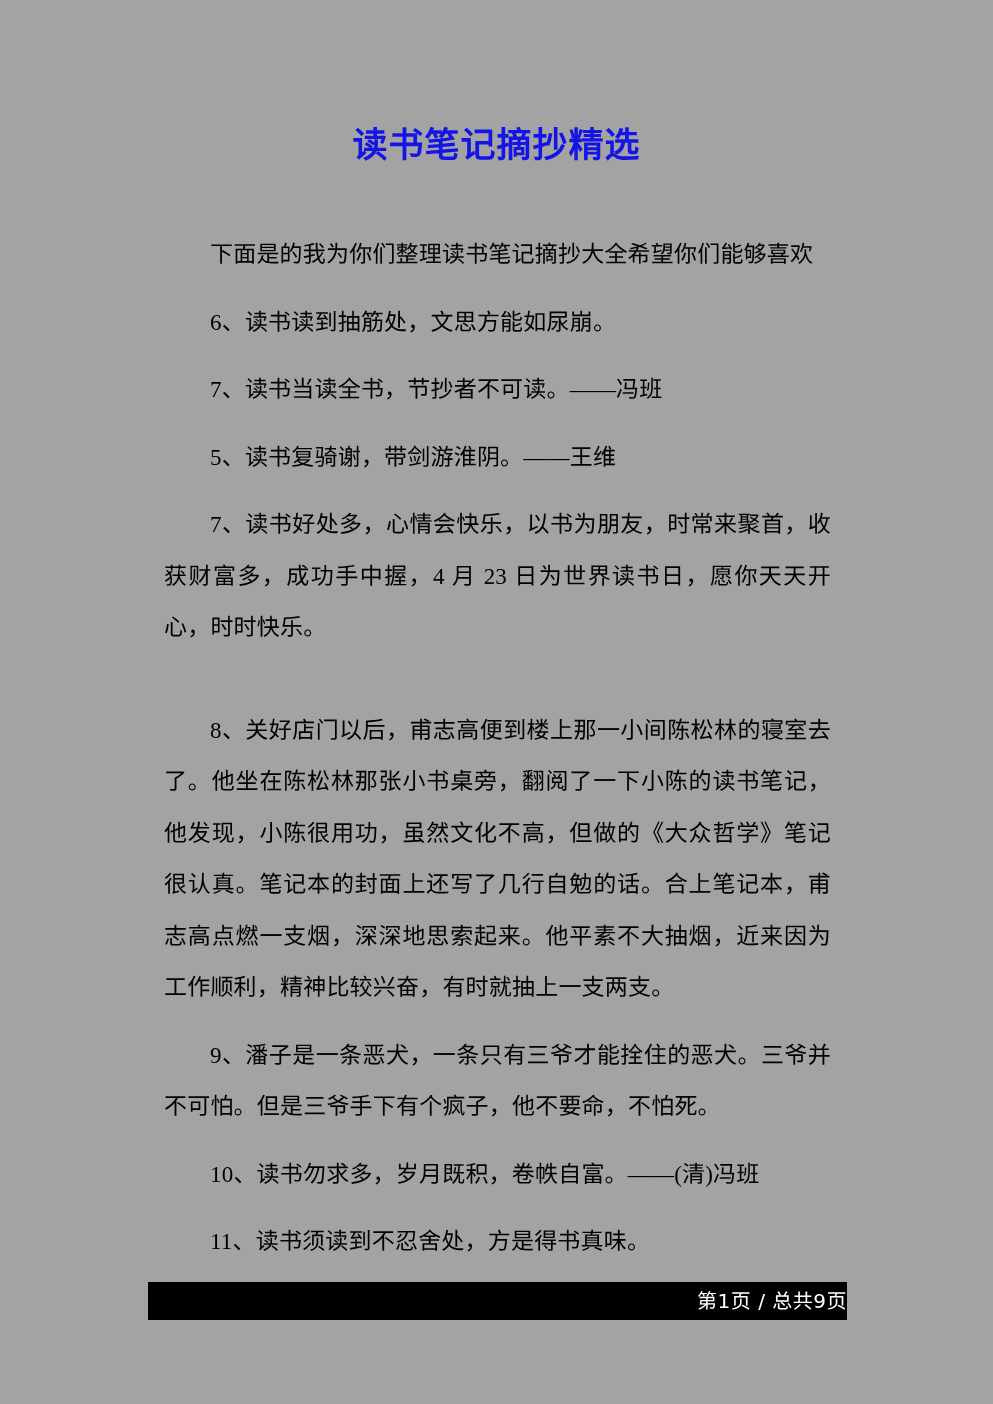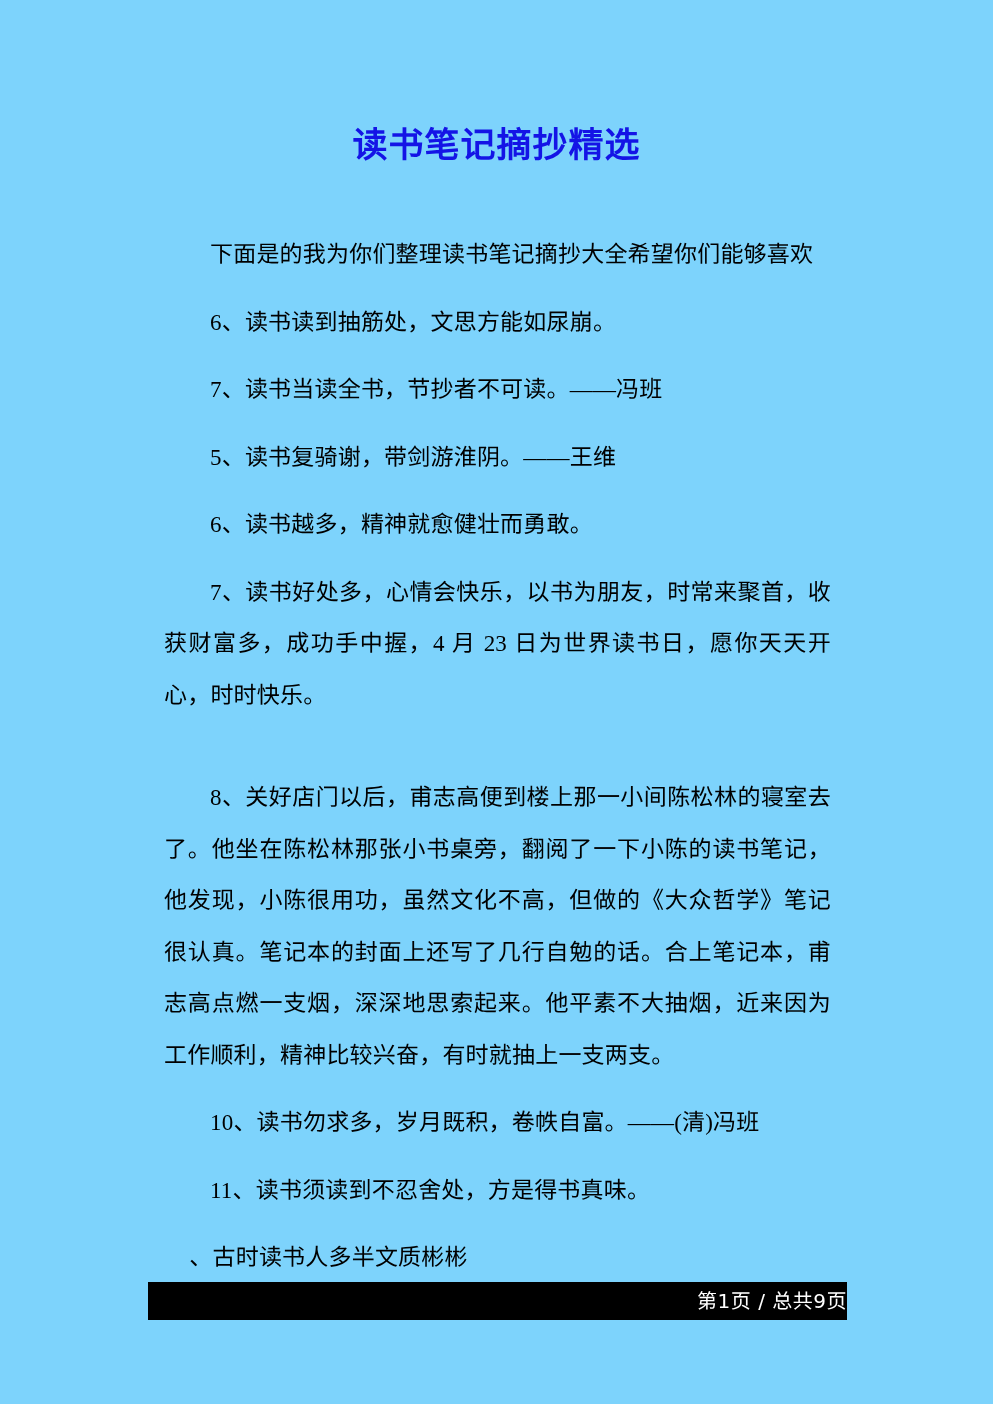--- a/index.html
+++ b/index.html
@@ -17,21 +17,21 @@
     color: #000000;
     -webkit-font-smoothing: none;
   }
 
   .page {
     position: absolute;
     left: 0;
     top: 0;
     width: 993px;
     height: 1404px;
-    background: #7dd3fc;
+    background: #a3a3a3;
   }
 
   
   .doc-title {
     position: absolute;
     left: 0;
     top: 123px;
     width: 993px;
     text-align: center;
     font-family: "DejaVu Sans", "Liberation Sans", sans-serif;
@@ -105,26 +105,26 @@
     <p class="para indent">下面是的我为你们整理读书笔记摘抄大全希望你们能够喜欢</p>
 
 
 
     <p class="para indent">6、读书读到抽筋处，文思方能如尿崩。</p>
 
     <p class="para indent">7、读书当读全书，节抄者不可读。——冯班</p>
 
     <p class="para indent">5、读书复骑谢，带剑游淮阴。——王维</p>
 
-    <p class="para indent">6、读书越多，精神就愈健壮而勇敢。</p>
 
     <p class="para indent">7、读书好处多，心情会快乐，以书为朋友，时常来聚首，收获财富多，成功手中握，4 月 23 日为世界读书日，愿你天天开心，时时快乐。</p>
 
     <p class="para indent gap-before">8、关好店门以后，甫志高便到楼上那一小间陈松林的寝室去了。他坐在陈松林那张小书桌旁，翻阅了一下小陈的读书笔记，他发现，小陈很用功，虽然文化不高，但做的《大众哲学》笔记很认真。笔记本的封面上还写了几行自勉的话。合上笔记本，甫志高点燃一支烟，深深地思索起来。他平素不大抽烟，近来因为工作顺利，精神比较兴奋，有时就抽上一支两支。</p>
 
+    <p class="para indent">9、潘子是一条恶犬，一条只有三爷才能拴住的恶犬。三爷并不可怕。但是三爷手下有个疯子，他不要命，不怕死。</p>
 
     <p class="para indent">10、读书勿求多，岁月既积，卷帙自富。——(清)冯班</p>
 
     <p class="para indent">11、读书须读到不忍舍处，方是得书真味。</p>
 
     <p class="para last-line">、古时读书人多半文质彬彬</p>
 
   </div>
 
   <div class="page-footer">

